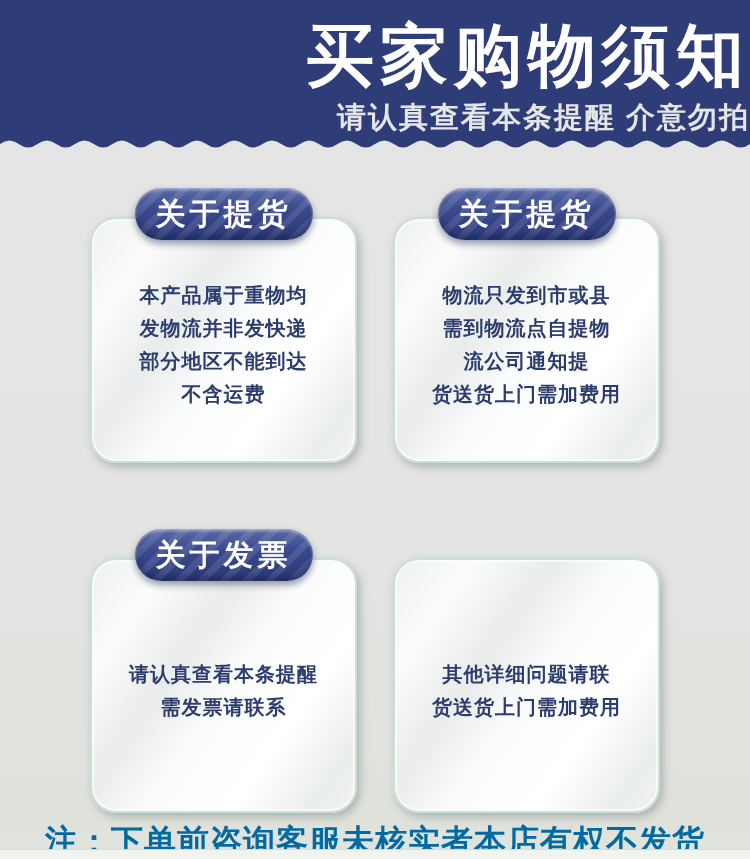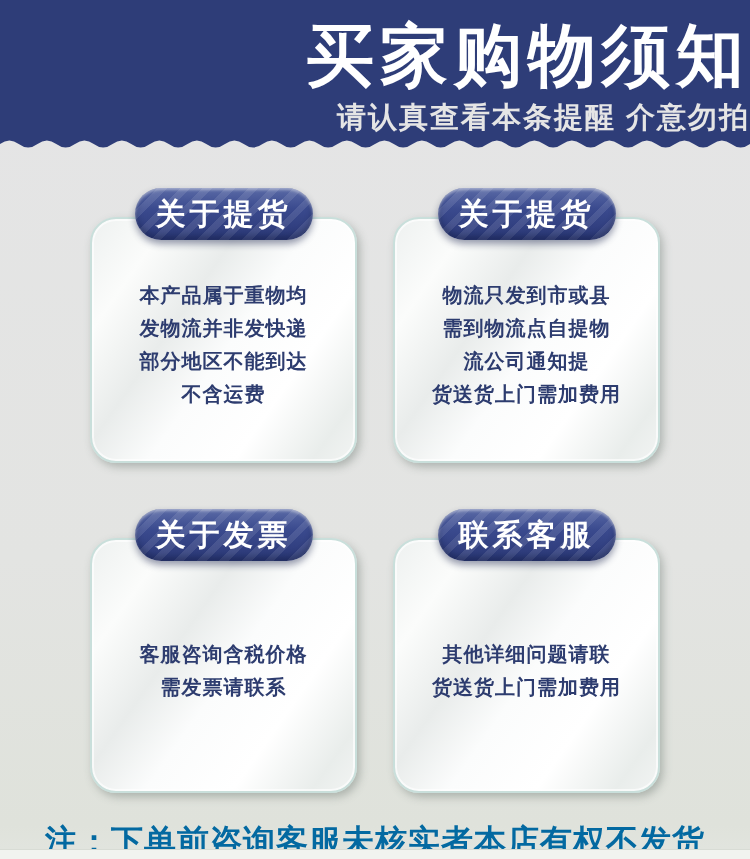--- a/index.html
+++ b/index.html
@@ -53,21 +53,21 @@
         #eef1f0 0%, #fbfcfb 18%, #e9eceb 36%,
         #fbfcfc 52%, #ffffff 72%, #e9edeb 90%, #f2f4f3 100%);
     box-shadow:
       3px 4px 8px rgba(110, 122, 116, 0.45),
       inset 0 0 0 2px rgba(255,255,255,0.65);
     display: flex;
     align-items: center;
     justify-content: center;
   }
   .card-row1 { top: 217px; height: 246px; }
-  .card-row2 { top: 538px; height: 255px; }
+  .card-row2 { top: 558px; height: 255px; }
   .card-left  { left: 90px; }
   .card-right { left: 393px; align-items: center; }
 
   .badge {
     position: absolute;
     top: -31px;
     left: 50%;
     transform: translateX(-50%);
     min-width: 178px;
     height: 52px;
@@ -151,27 +151,26 @@
     <div>物流只发到市或县</div>
     <div>需到物流点自提物</div>
     <div>流公司通知提</div>
     <div>货送货上门需加费用</div>
   </div>
 </div>
 
 <div class="card card-row2 card-left">
   <div class="badge">关于发票</div>
   <div class="card-text">
-    <div>客服咨询含税价格</div>
+    <div>请认真查看本条提醒</div>
     <div>需发票请联系</div>
   </div>
 </div>
 
 <div class="card card-row2 card-right">
-  <div class="badge">联系客服</div>
   <div class="card-text">
     <div>其他详细问题请联</div>
     <div>货送货上门需加费用</div>
   </div>
 </div>
 
 <div class="footer-note">注：下单前咨询客服未核实者本店有权不发货</div>
 <div class="bottom-strip"></div>
 
 </body></html>

